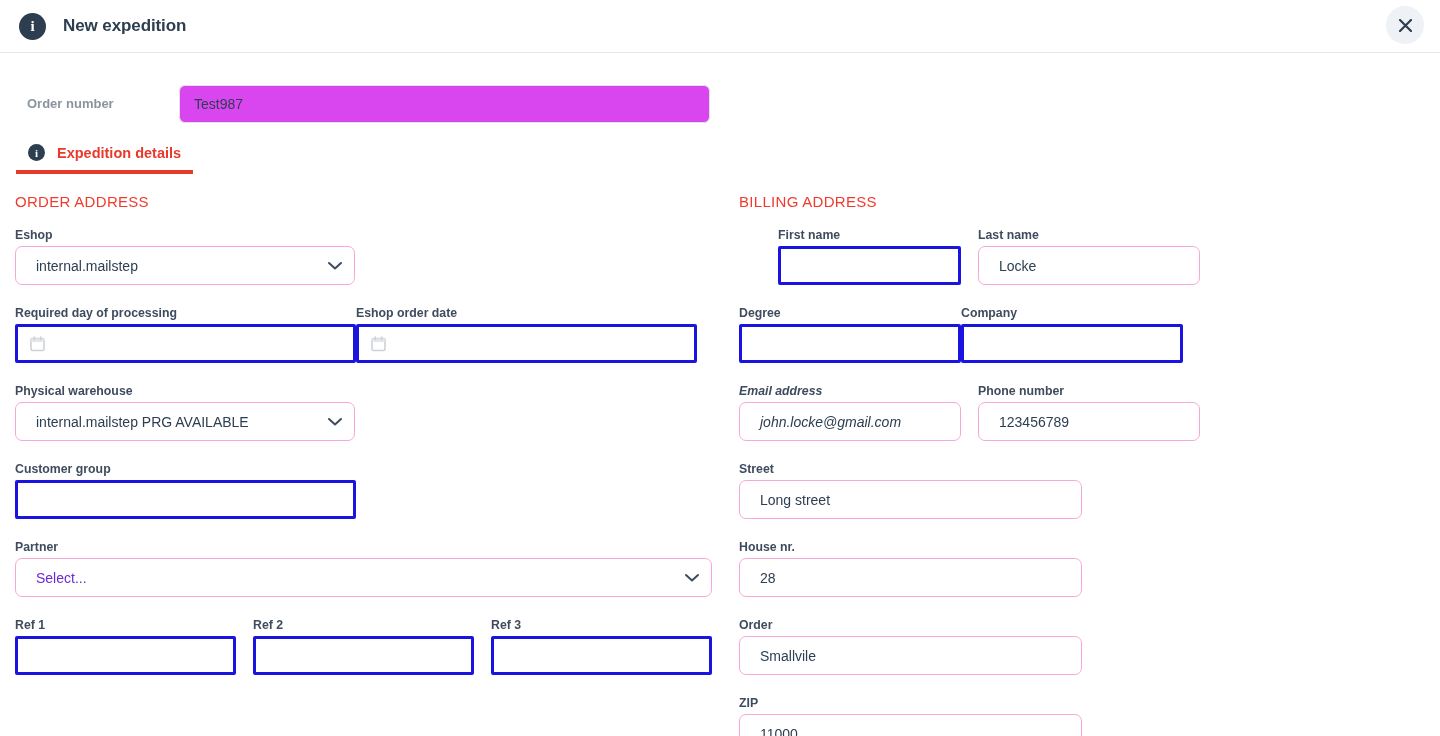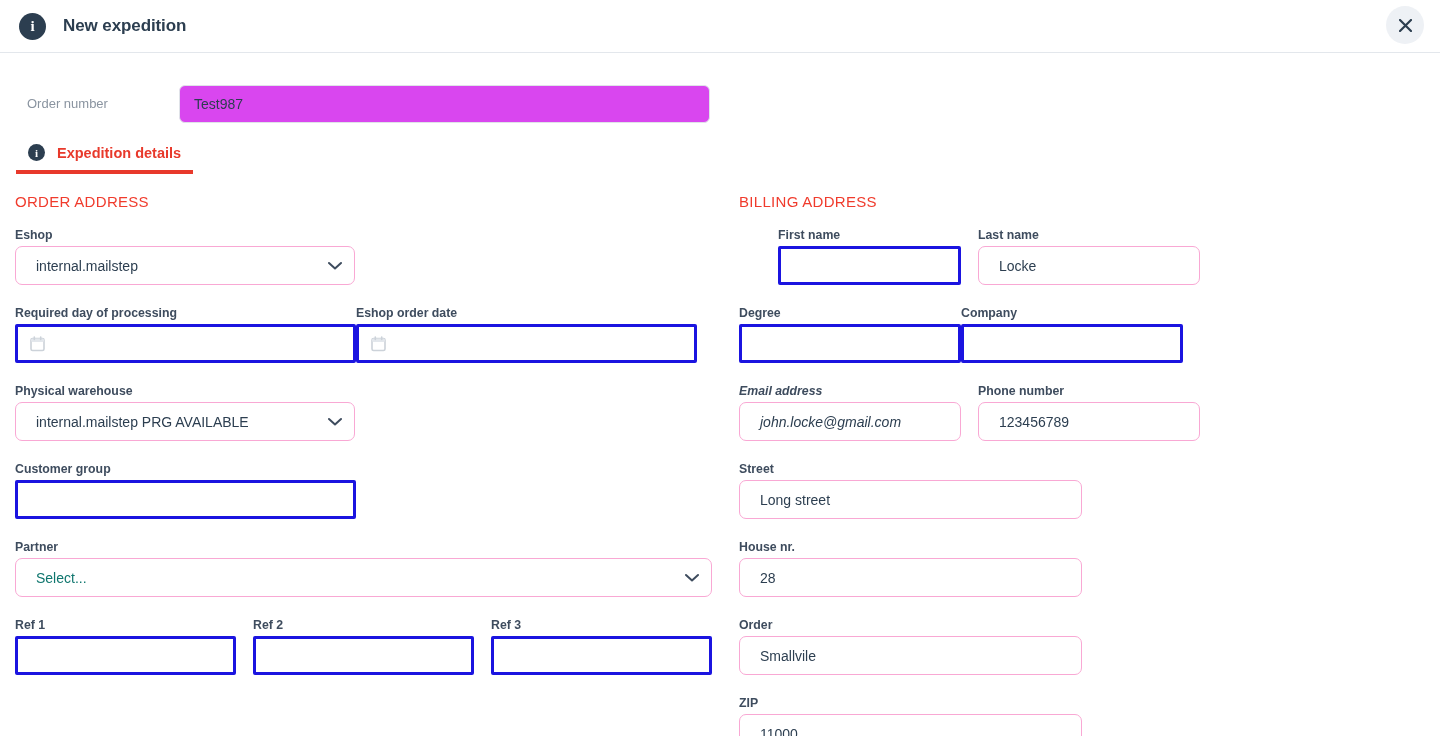--- a/index.html
+++ b/index.html
@@ -57,21 +57,21 @@
     display: flex;
     align-items: center;
     padding: 24px 0 0 0;
     height: 77px;
   }
   .order-label {
     width: 179px;
     padding-left: 27px;
     font-size: 13px;
     color: #8a94a0;
-    font-weight: normal;
+    font-weight: bold;
   }
   .order-input {
     width: 531px;
     height: 38px;
     border: 1px solid #dfe3e8;
     border-radius: 6px;
     padding: 0 14px;
     font-size: 14px;
     color: #2c3e50;
     font-family: "Liberation Sans", sans-serif;
@@ -145,21 +145,21 @@
     padding: 0 20px;
     font-size: 14px;
     color: #2c3e50;
   }
   .ctrl.hl {
     border: 3px solid #1b14e0;
     border-radius: 2px;
     padding: 0 10px;
   }
   .ctrl .val { font-size: 14px; color: #2c3e50; }
-  .ctrl .ph  { font-size: 14px; color: #0f766e; }
+  .ctrl .ph  { font-size: 14px; color: #6d28d9; }
   .chev {
     position: absolute;
     right: 12px; top: 50%;
     transform: translateY(-50%);
     display: flex;
   }
   .cal-icon { display:flex; margin-left: 2px; }
 </style>
 </head>
 <body>

